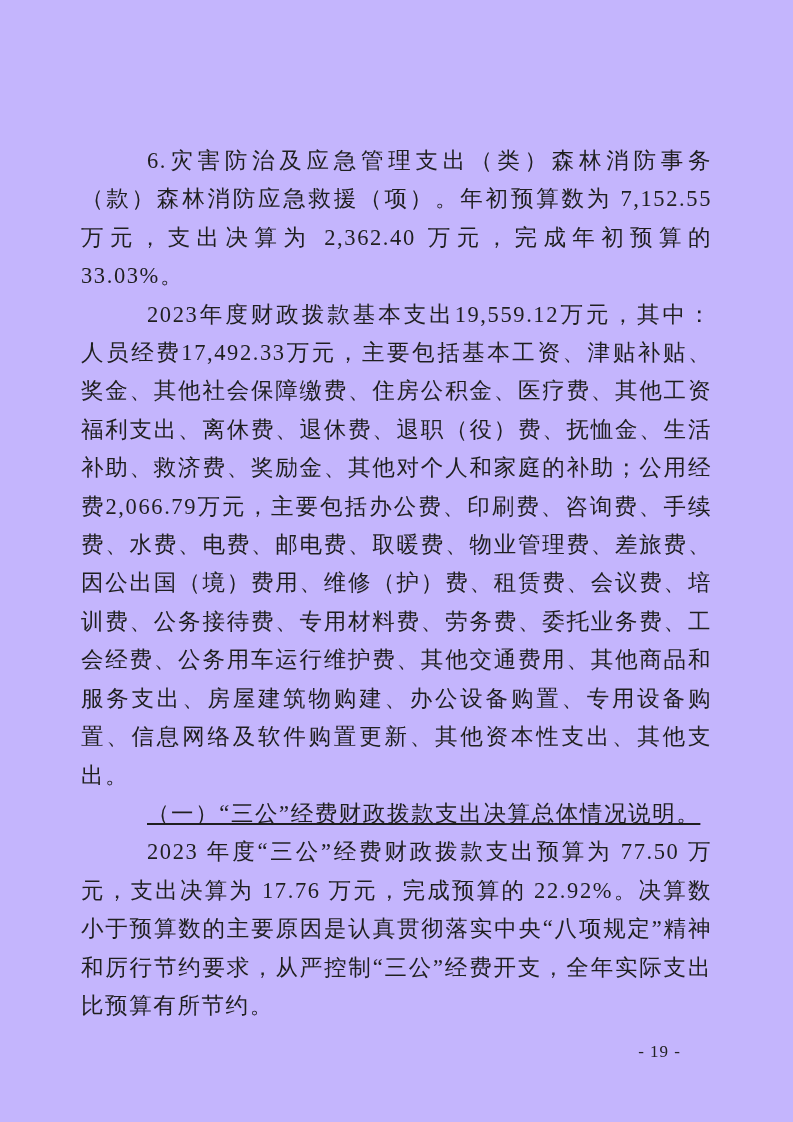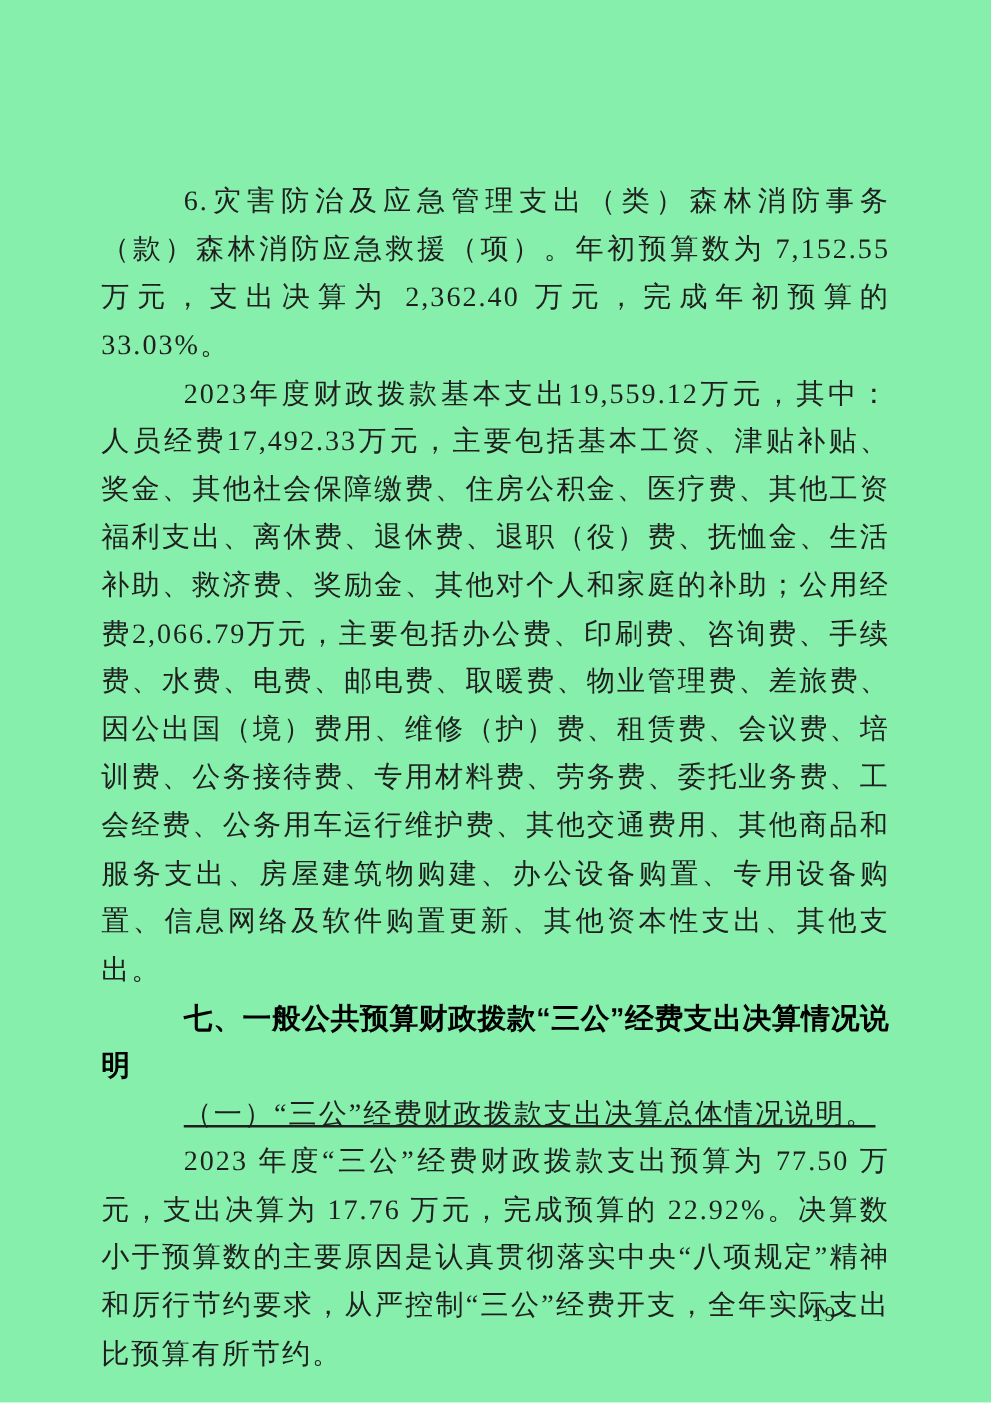--- a/index.html
+++ b/index.html
@@ -4,21 +4,21 @@
 <style>
   html, body {
     margin: 0;
     padding: 0;
     background: #ffffff;
   }
   .page {
     position: relative;
     width: 793px;
     height: 1122px;
-    background: #86efac;
+    background: #c4b5fd;
     overflow: hidden;
     font-family: "Liberation Serif", "DejaVu Serif", serif;
   }
   .content {
     position: absolute;
     left: 81px;
     top: 142px;
     width: 631px;
   }
   .para {
@@ -62,19 +62,18 @@
     font-family: "Liberation Serif", "DejaVu Serif", serif;
   }
 </style>
 </head>
 <body>
 
 <div class="page">
   <div class="content">
     <p class="para">6.灾害防治及应急管理支出（类）森林消防事务（款）森林消防应急救援（项）。年初预算数为 7,152.55 万元，支出决算为 2,362.40 万元，完成年初预算的 33.03%。</p>
     <p class="para">2023年度财政拨款基本支出19,559.12万元，其中：人员经费17,492.33万元，主要包括基本工资、津贴补贴、奖金、其他社会保障缴费、住房公积金、医疗费、其他工资福利支出、离休费、退休费、退职（役）费、抚恤金、生活补助、救济费、奖励金、其他对个人和家庭的补助；公用经费2,066.79万元，主要包括办公费、印刷费、咨询费、手续费、水费、电费、邮电费、取暖费、物业管理费、差旅费、因公出国（境）费用、维修（护）费、租赁费、会议费、培训费、公务接待费、专用材料费、劳务费、委托业务费、工会经费、公务用车运行维护费、其他交通费用、其他商品和服务支出、房屋建筑物购建、办公设备购置、专用设备购置、信息网络及软件购置更新、其他资本性支出、其他支出。</p>
-    <p class="heading">七、一般公共预算财政拨款“三公”经费支出决算情况说明</p>
     <p class="subheading">（一）“三公”经费财政拨款支出决算总体情况说明。</p>
     <p class="para">2023 年度“三公”经费财政拨款支出预算为 77.50 万元，支出决算为 17.76 万元，完成预算的 22.92%。决算数小于预算数的主要原因是认真贯彻落实中央“八项规定”精神和厉行节约要求，从严控制“三公”经费开支，全年实际支出比预算有所节约。</p>
 
   </div>
   <div class="page-number">- 19 -</div>
 </div>
 
 </body></html>

